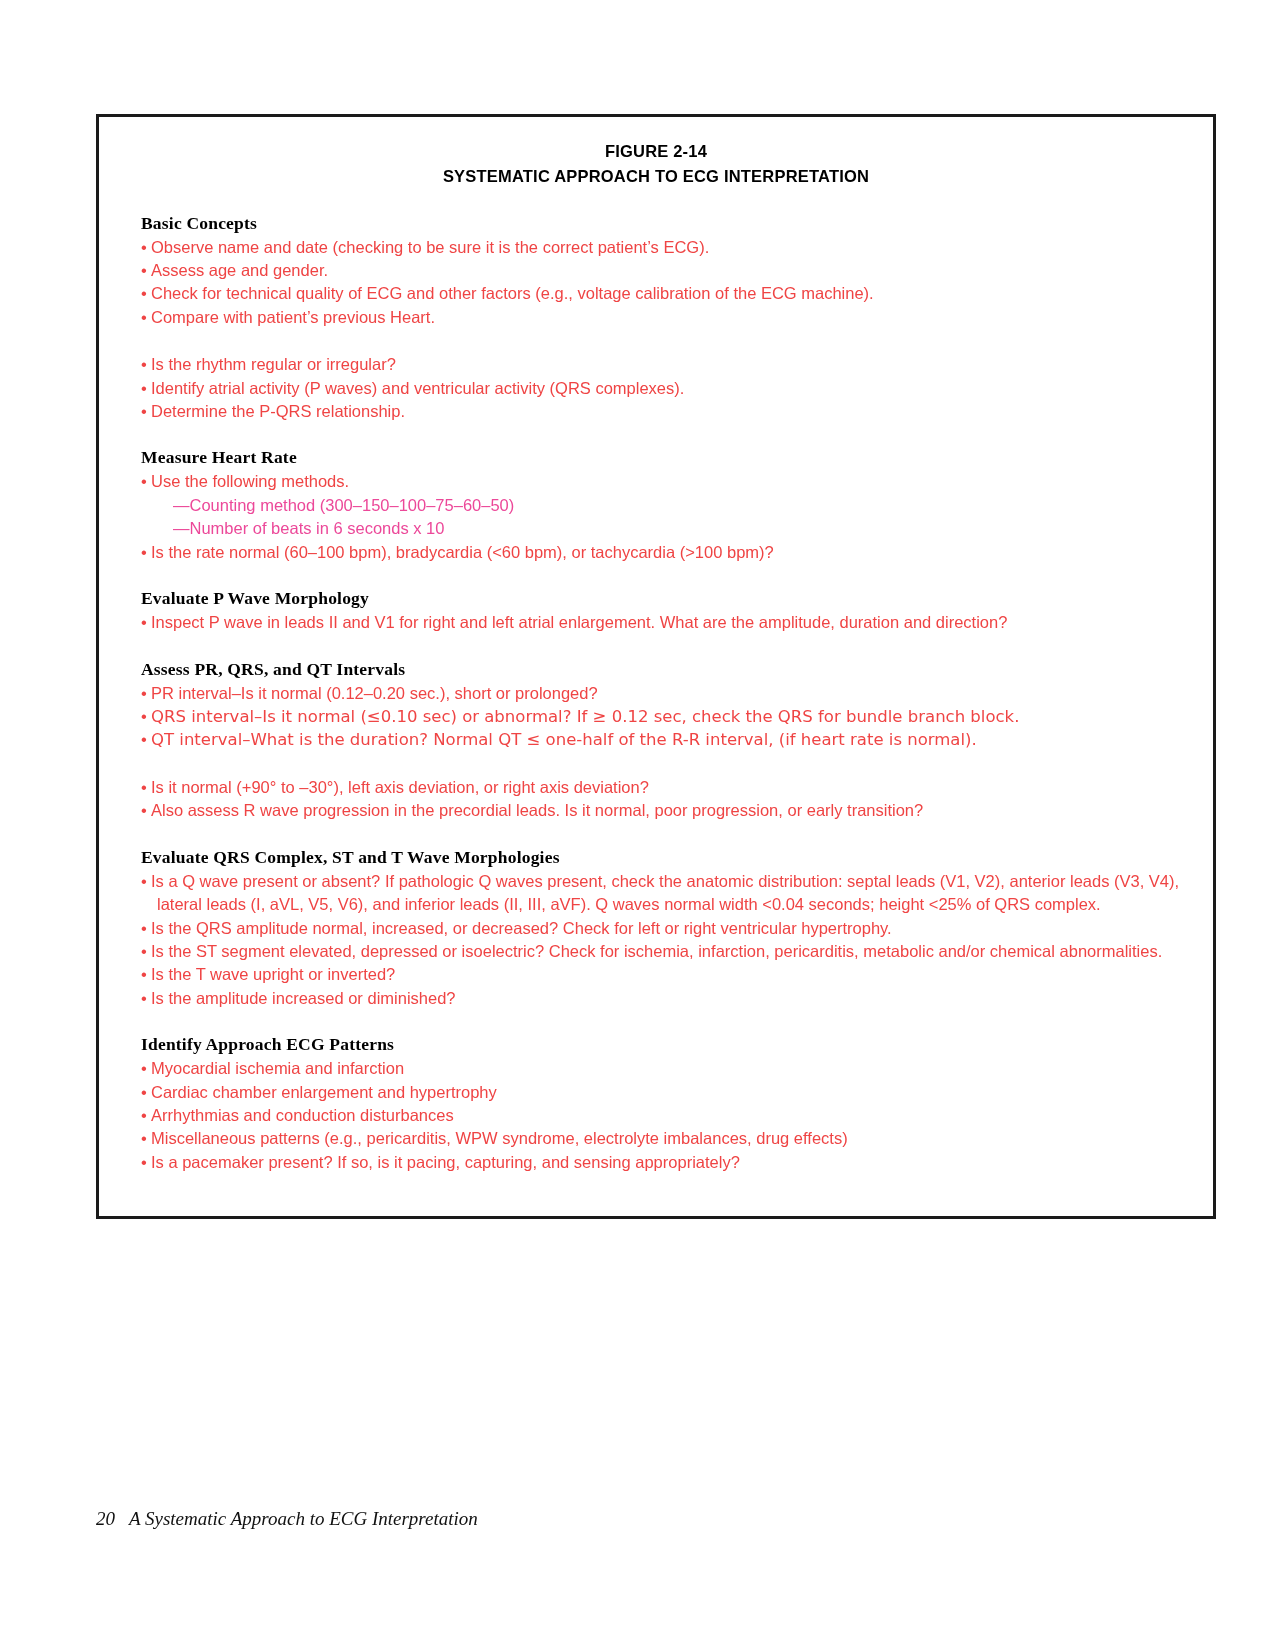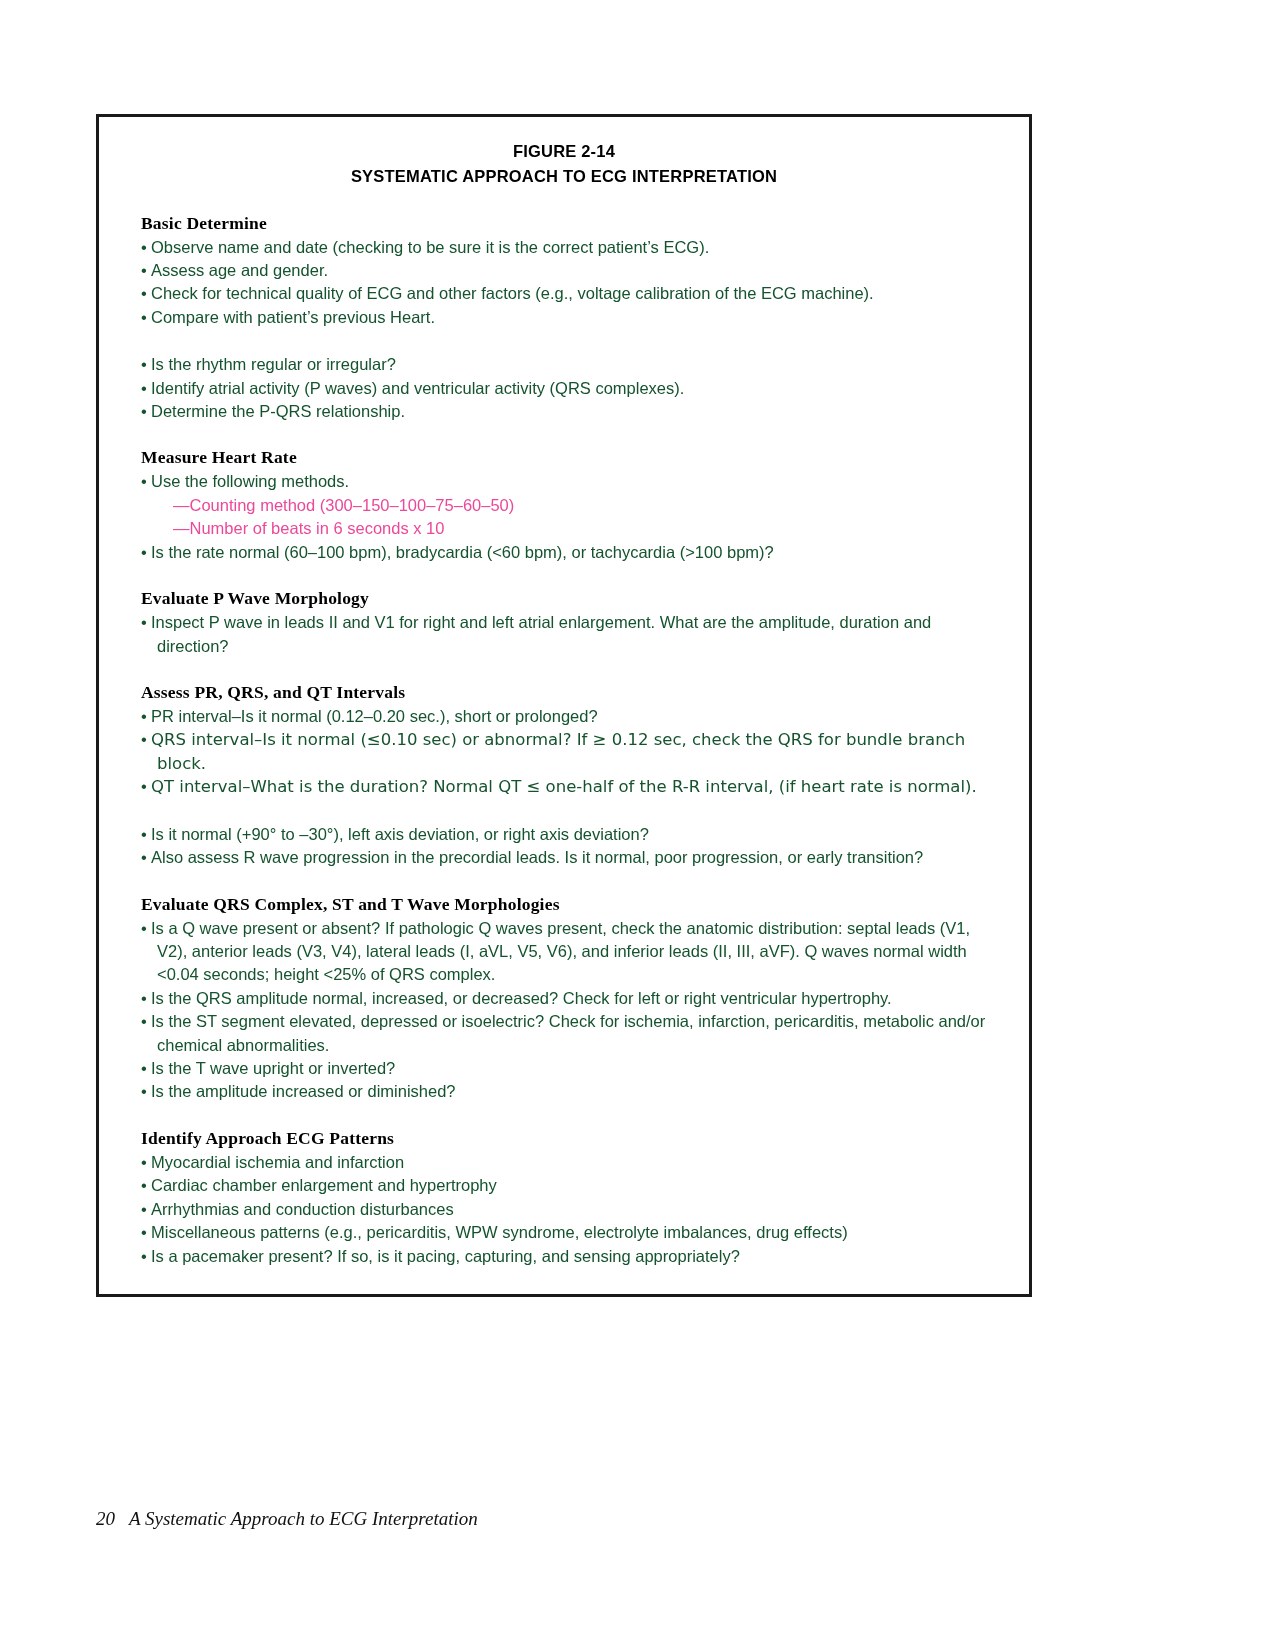--- a/index.html
+++ b/index.html
@@ -18,24 +18,24 @@
     position: absolute;
     left: 0;
     top: 0;
     width: 1276px;
     height: 1651px;
   }
   .figure-box {
     position: absolute;
     left: 96px;
     top: 114px;
-    width: 936px;
+    width: 1120px;
     box-sizing: border-box;
     border: 3px solid #1a1a1a;
-    padding: 22px 26px 26px 26px;
+    padding: 22px 26px 42px 26px;
   }
   .fig-title {
     text-align: center;
     font-weight: bold;
     font-size: 16.5px;
     letter-spacing: 0.2px;
     line-height: 1.5;
   }
   .fig-title .line2 {
     display: block;
@@ -52,21 +52,21 @@
     font-size: 17.5px;
     letter-spacing: 0.2px;
     margin: 0 0 2px 16px;
   }
   .bullet {
     font-size: 16.5px;
     line-height: 1.42;
     margin: 0 0 0 16px;
     padding-left: 16px;
     text-indent: -16px;
-    color: #14532d;
+    color: #ef4444;
   }
   .bullet .b {
     display: inline-block;
     width: 10px;
     text-indent: 0;
   }
   .sub {
     font-size: 16.5px;
     line-height: 1.42;
     margin: 0 0 0 48px;
@@ -98,21 +98,21 @@
 <div class="page">
 
   <div class="figure-box">
 
     <div class="fig-title">
       <span>FIGURE 2-14</span>
       <span class="line2">SYSTEMATIC APPROACH TO ECG INTERPRETATION</span>
     </div>
 
     <div class="section">
-      <div class="sec-head">Basic Determine</div>
+      <div class="sec-head">Basic Concepts</div>
       <p class="bullet"><span class="b">•</span><span>Observe name and date (checking to be sure it is the correct patient’s ECG).</span></p>
       <p class="bullet"><span class="b">•</span><span>Assess age and gender.</span></p>
       <p class="bullet"><span class="b">•</span><span>Check for technical quality of ECG and other factors (e.g., voltage calibration of the ECG machine).</span></p>
       <p class="bullet"><span class="b">•</span><span>Compare with patient’s previous Heart.</span></p>
     </div>
 
     <div class="section">
       <p class="bullet"><span class="b">•</span><span>Is the rhythm regular or irregular?</span></p>
       <p class="bullet"><span class="b">•</span><span>Identify atrial activity (P waves) and ventricular activity (QRS complexes).</span></p>
       <p class="bullet"><span class="b">•</span><span>Determine the P-QRS relationship.</span></p>

